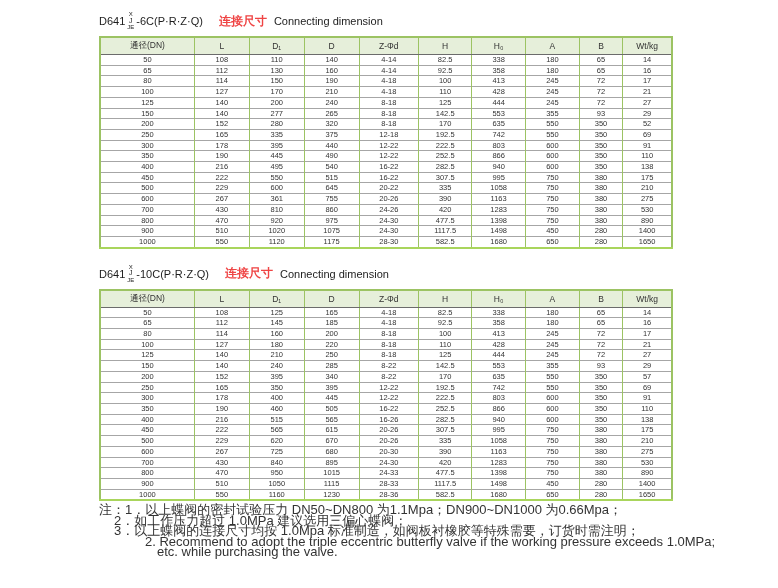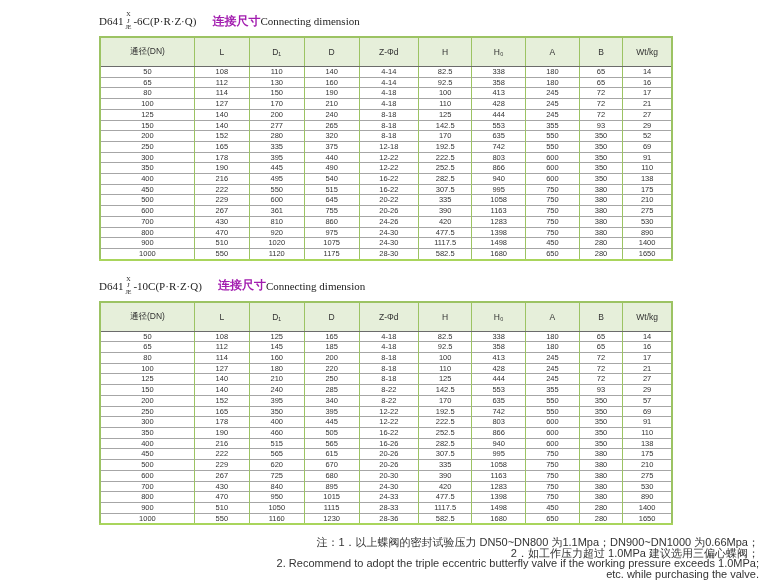--- a/index.html
+++ b/index.html
@@ -25,83 +25,82 @@
     width: 660px;
   }
   
   .section-title {
     display: flex;
     align-items: center;
     height: 26px;
     font-size: 11px;
     color: #1d1d1d;
     white-space: nowrap;
-    font-family: Liberation Serif, serif;
   }
   .model-stack {
     display: inline-flex;
     flex-direction: column;
     align-items: center;
     font-size: 6px;
     line-height: 6.5px;
     margin: 0 2px;
     color: #1d1d1d;
   }
   .stack-mid { font-size: 7px; }
   .title-cn {
     font-weight: bold;
     margin-left: 16px;
     font-size: 12px;
-    color: #a21caf;
+    color: #ef4444;
   }
   .title-en {
+    margin-left: 7px;
     font-size: 11px;
   }
   .second-section { margin-top: 12px; }
   
   table.dim-table {
     width: 574px;
     border-collapse: collapse;
     table-layout: fixed;
     border: 2px solid #9cc363;
     border-bottom: 2px solid #a9d55c;
     margin-top: 2px;
   }
   table.dim-table th {
     background: #e6efda;
     font-weight: normal;
     font-size: 8.5px;
     height: 16px;
     color: #333;
     border-left: 1px solid #9cc363;
     border-bottom: 1.5px solid #6b6b6b;
-    padding: 6px;
+    padding: 0;
     text-align: center;
   }
   table.dim-table td {
     font-size: 7.5px;
     height: 9.7px;
     line-height: 9.7px;
     text-align: center;
     border-left: 1px solid #9cc363;
     border-top: 1px solid #a6a6a6;
     padding: 0;
     color: #333;
     background: #ffffff;
   }
   table.dim-table th:first-child,
   table.dim-table td:first-child { border-left: none; }
   
   .notes {
-    margin-top: 12px;
-    font-size: 11px;
+    margin-top: 4px;
+    font-size: 13px;
     line-height: 10.5px;
     color: #333;
     white-space: nowrap;
-    text-align: right;
   }
   .note-cn-first { margin-left: 0; }
   .note-cn       { margin-left: 15px; }
   .note-en-first { margin-left: 0; }
   .note-en       { margin-left: 46px; }
   .note-en-cont  { margin-left: 58px; }
 </style>
 </head>
 <body>
 
@@ -622,18 +621,19 @@
             <td>650</td>
             <td>280</td>
             <td>1650</td>
           </tr>
         </tbody>
       </table>
 
     <div class="notes">
       <div class="note-cn-first">注：1．以上蝶阀的密封试验压力 DN50~DN800 为1.1Mpa；DN900~DN1000 为0.66Mpa；</div>
       <div class="note-cn">2．如工作压力超过 1.0MPa 建议选用三偏心蝶阀；</div>
+      <div class="note-cn">3．以上蝶阀的连接尺寸均按 1.0Mpa 标准制造，如阀板衬橡胶等特殊需要，订货时需注明；</div>
       <div class="note-en">2. Recommend to adopt the triple eccentric butterfly valve if the working pressure exceeds 1.0MPa;</div>
       <div class="note-en-cont">etc. while purchasing the valve.</div>
     </div>
 
   </div>
 </div>
 
 </body></html>

